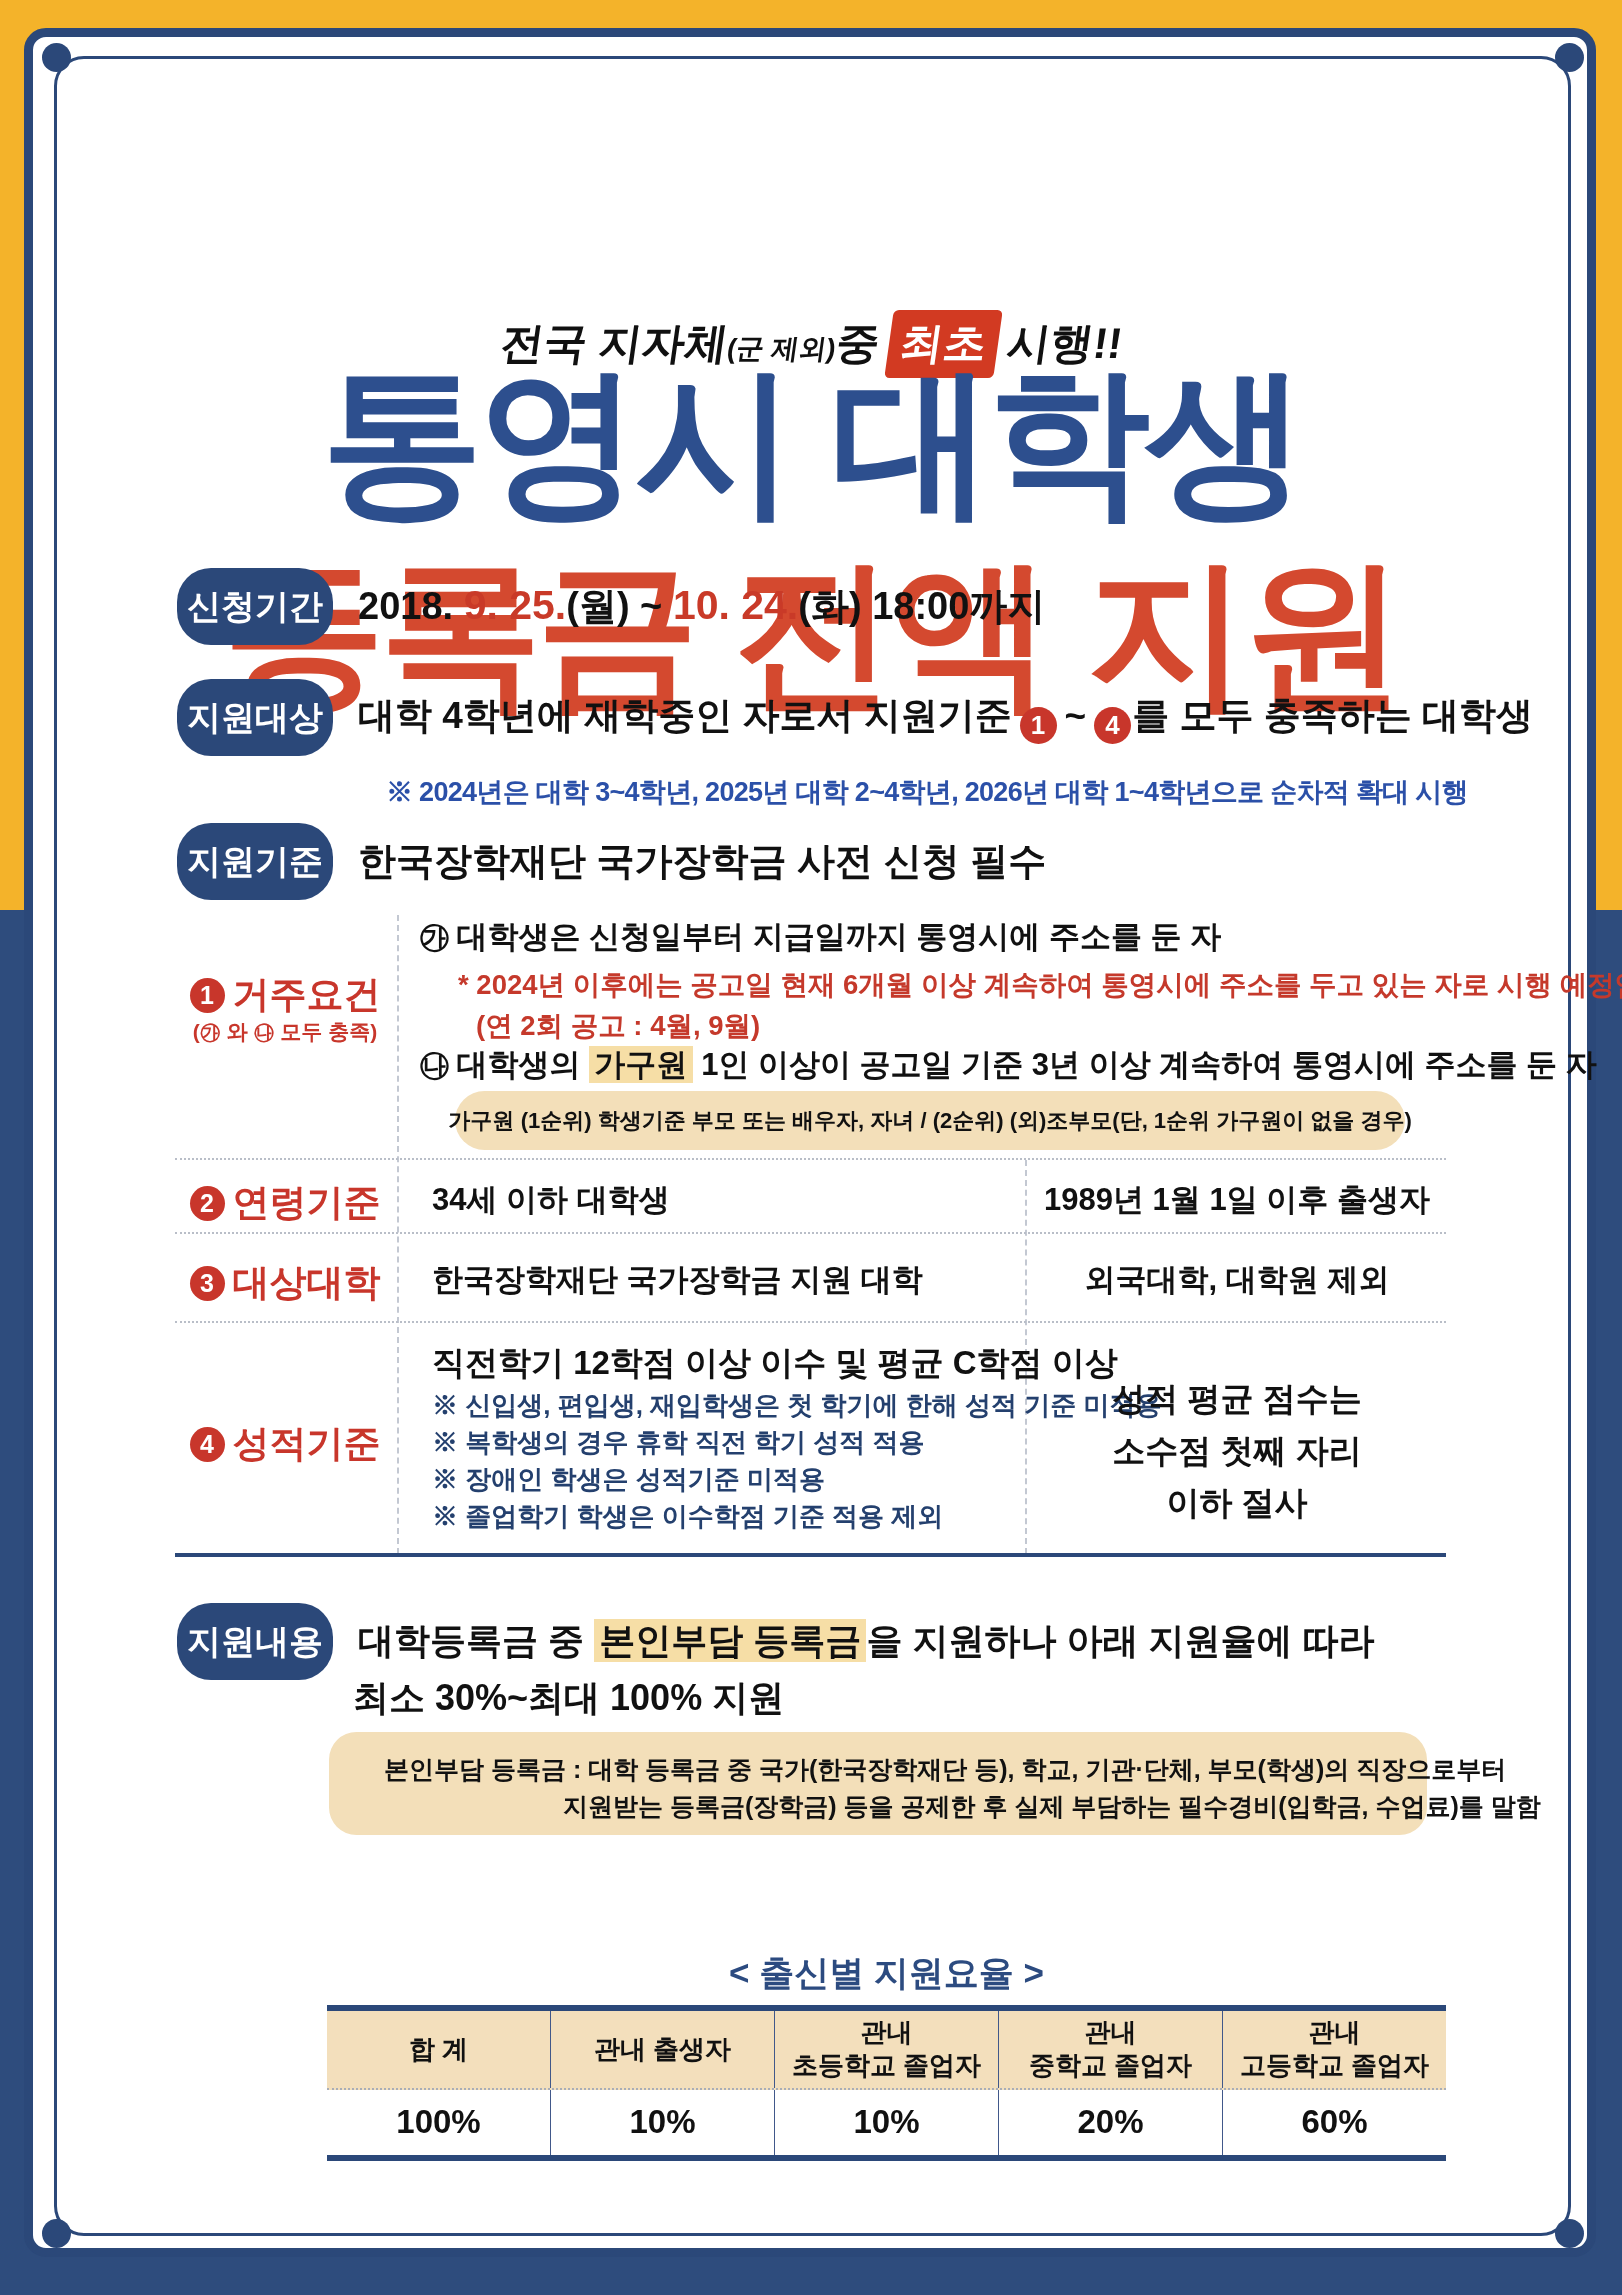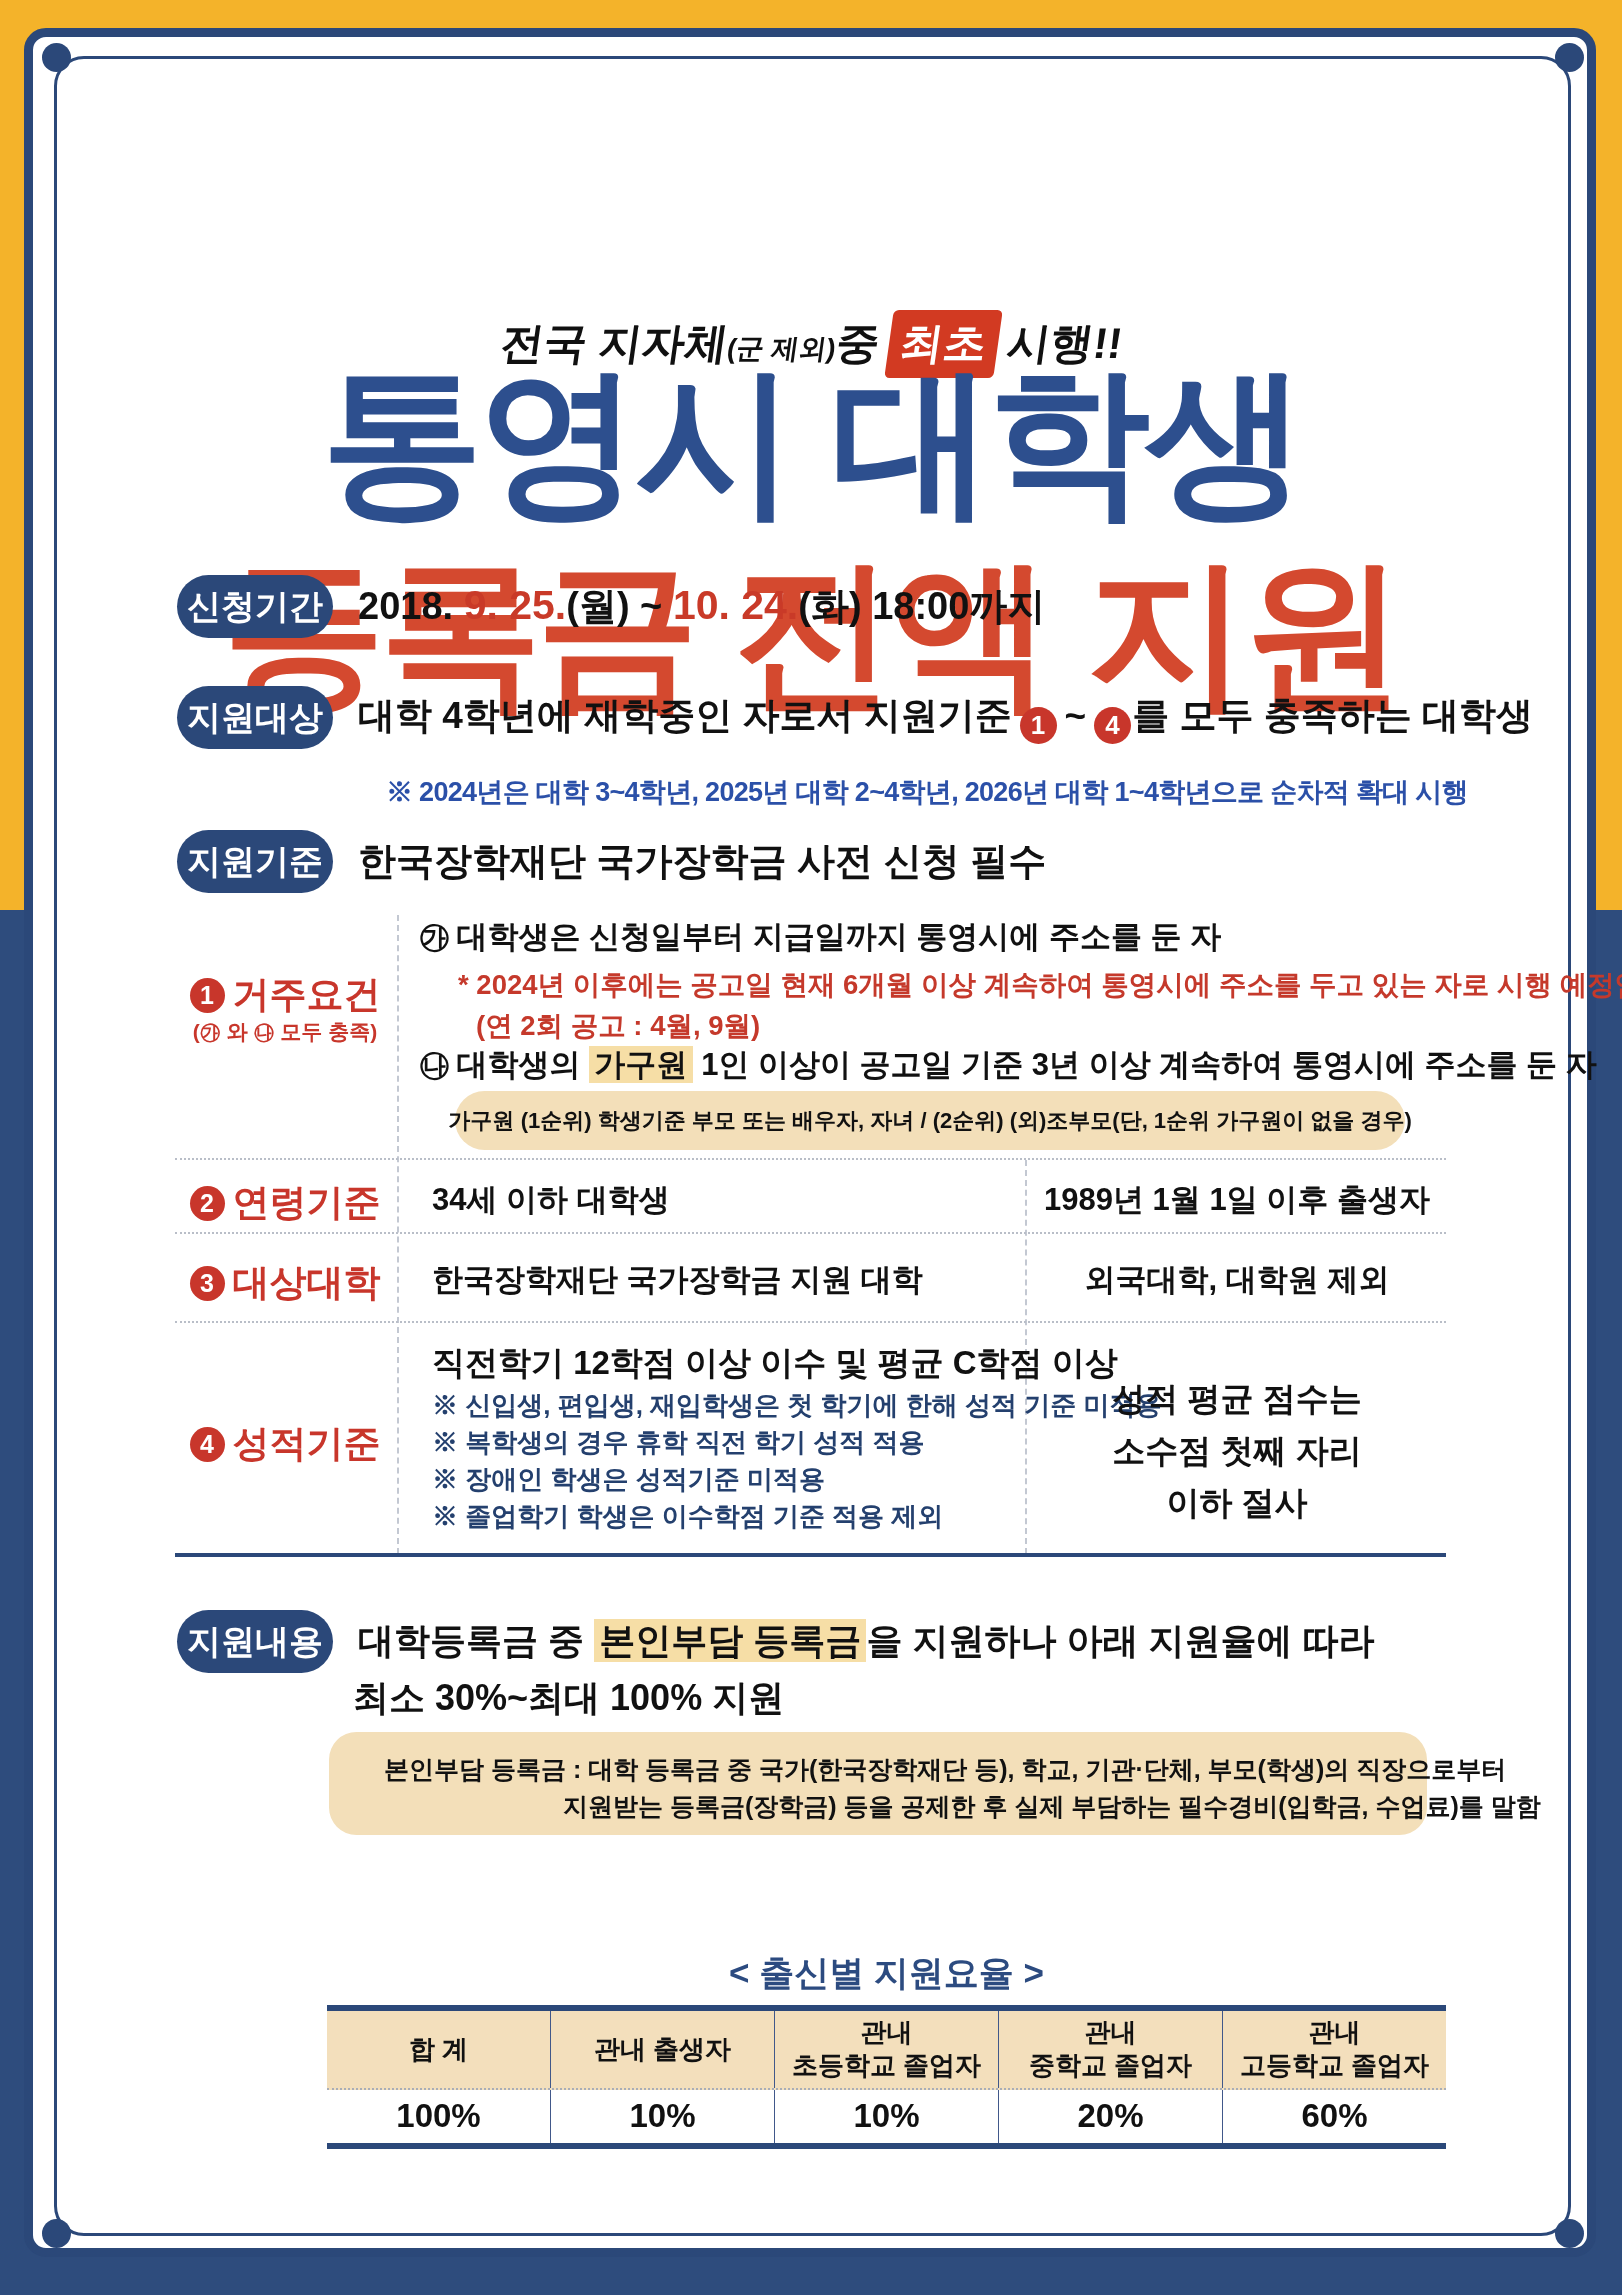--- a/index.html
+++ b/index.html
@@ -20,21 +20,21 @@
   .tagline-paren{font-size:27.5px;font-weight:800;}
   .tagline-hl{display:inline-block;background:#D23A22;color:#fff;padding:5.2px 11.8px;margin:0 9.2px;
         border-radius:5.2px;}
   .title{position:absolute;left:0;width:1623px;text-align:center;font-weight:900;font-size:162px;
         line-height:1.1;letter-spacing:-5.2px;white-space:nowrap;}
   .title1{top:352px;color:#2D4F8E;}
   .title2{top:544px;color:#D4492F;}
 
   
   .badge-row{position:absolute;left:177px;height:63px;display:flex;align-items:center;}
-  .badge{width:156px;height:63px;background:#2B4879;color:#fff;border-radius:34px;flex:none;
+  .badge{width:156px;height:77px;background:#2B4879;color:#fff;border-radius:34px;flex:none;
         display:flex;align-items:center;justify-content:center;font-size:34px;font-weight:800;}
   .row-text{margin-left:25px;font-size:36px;font-weight:600;white-space:nowrap;color:#111;}
   .date-red{color:#C93A28;font-weight:800;font-size:41px;}
   .circle-num{display:inline-flex;width:37px;height:37px;border-radius:50%;background:#C8362B;
         color:#fff;font-size:26px;font-weight:800;align-items:center;justify-content:center;
         margin:0 7.9px;vertical-align:-5.2px;}
   .circle-num.last{margin-right:1.3px;}
   .note-blue{position:absolute;left:386px;top:774px;font-size:27px;font-weight:700;
         color:#2B50A8;white-space:nowrap;letter-spacing:-0.7px;}
   .bold-black{font-weight:800;}
@@ -80,21 +80,21 @@
   .def-bold{font-weight:800;}
 
   
   .rate-title{position:absolute;left:327px;top:1950px;width:1119px;text-align:center;font-size:35px;
         font-weight:800;color:#2C4B80;white-space:nowrap;}
   .rate-table{position:absolute;left:327px;top:2005px;width:1119px;}
   .rt-border{height:5.9px;background:#2B4879;}
   .rt-header{display:flex;background:#F3DFBC;border-bottom:2.6px dotted #A9AEB8;height:77px;}
   .rt-hcell{flex:1;display:flex;flex-direction:column;align-items:center;justify-content:center;
         font-size:26px;font-weight:700;line-height:33px;white-space:nowrap;}
-  .rt-body{display:flex;height:53px;background:#fff;}
+  .rt-body{display:flex;height:65px;background:#fff;}
   .rt-vcell{flex:1;display:flex;align-items:center;justify-content:center;font-size:33px;
         font-weight:700;white-space:nowrap;}
   .rt-sep{border-left:1.3px solid #41588a;}
 </style>
 </head>
 <body>
 
 <div class="page">
   <div class="bg-top"></div>
   <div class="card"></div>

